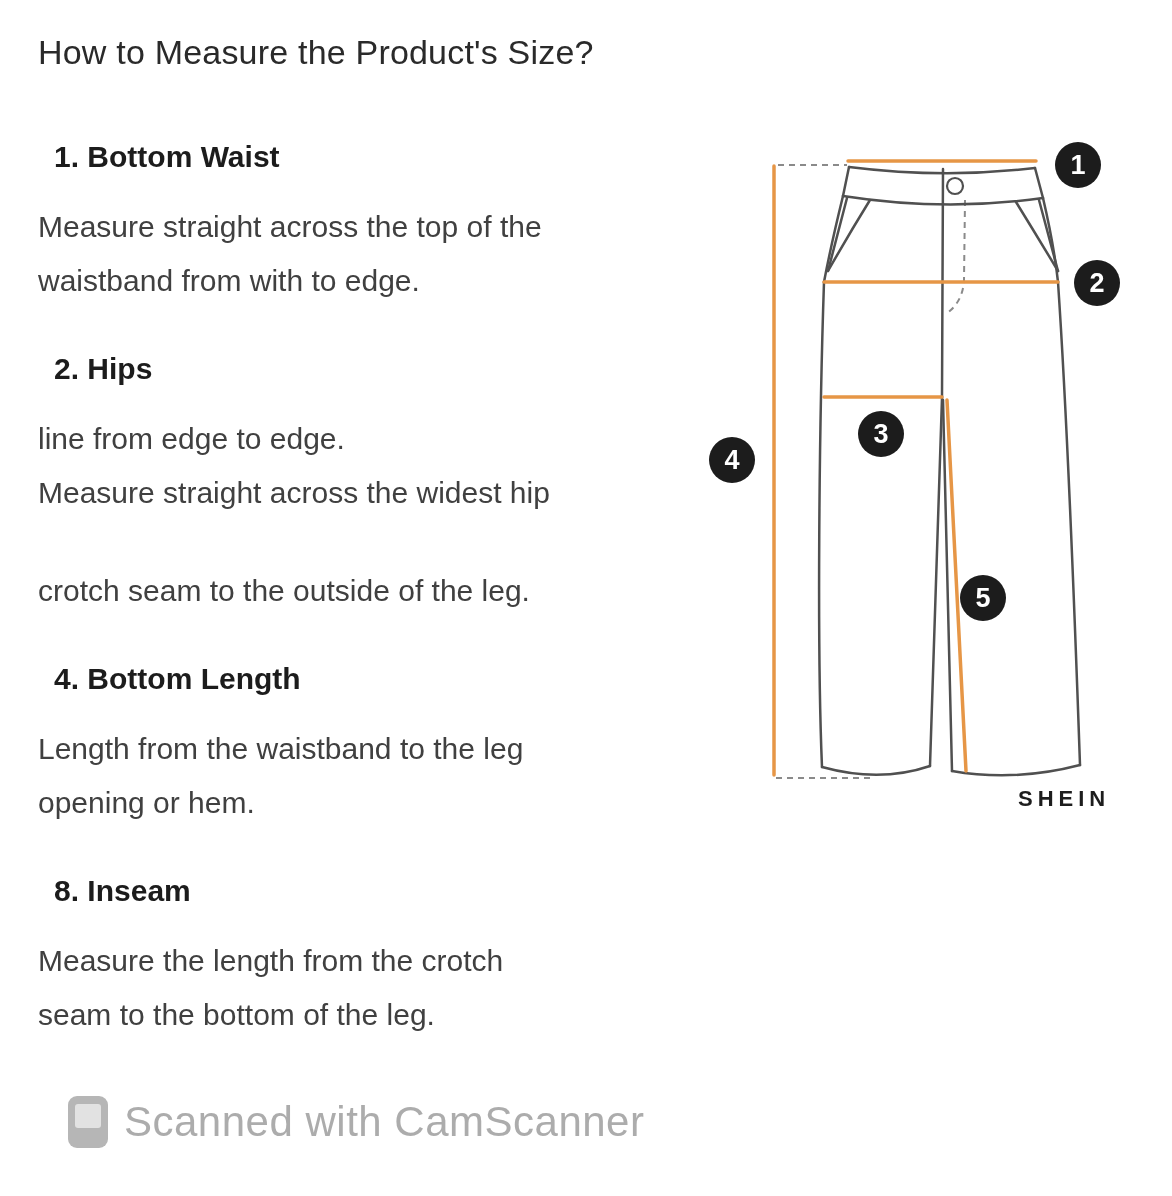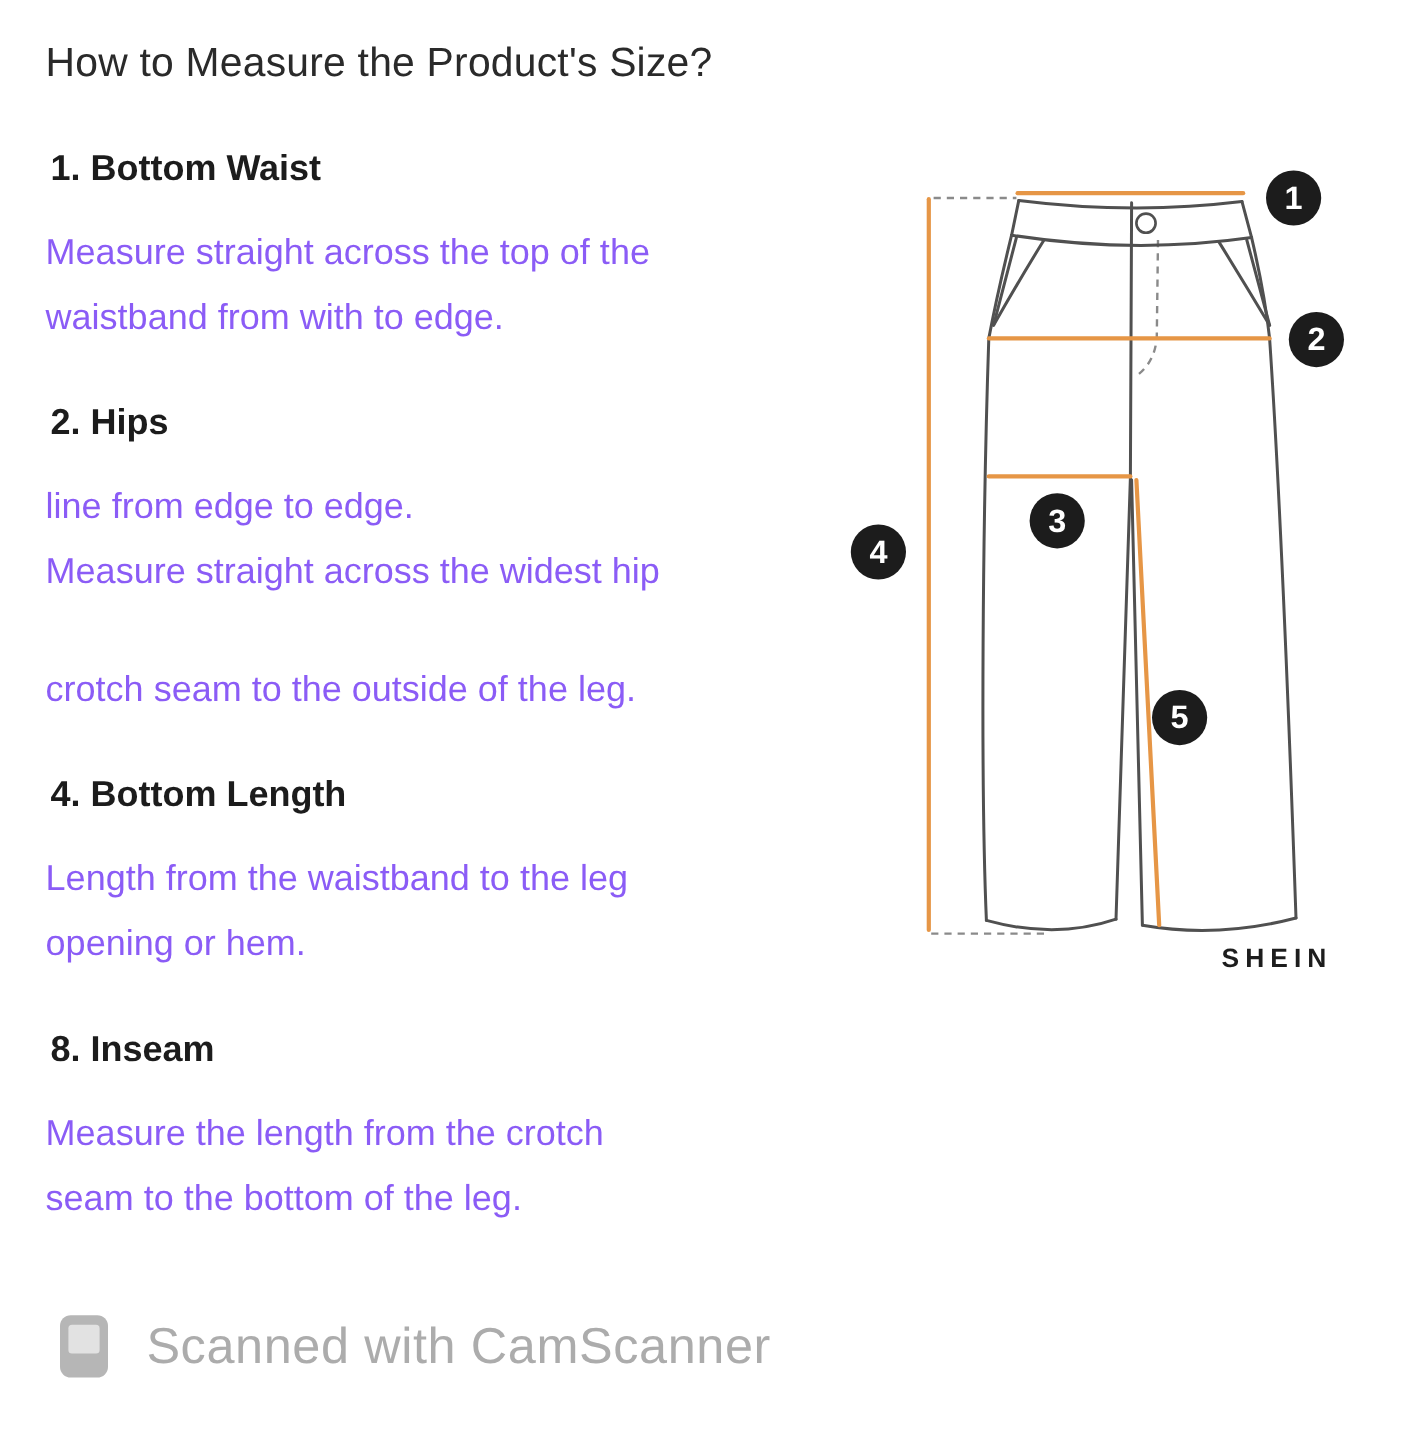--- a/index.html
+++ b/index.html
@@ -10,50 +10,50 @@
     position:relative;
     overflow:hidden;
     color:#2e2e2e;
   }
   .page{position:absolute;inset:0;}
   .content{
     position:absolute;left:38px;top:32px;width:660px;
   }
   .page-title{
     font-size:34px;font-weight:400;color:#2a2a2a;
-    margin:0 0 51px 0;line-height:1.2;letter-spacing:.2px;
+    margin:0 0 67px 0;line-height:1.2;letter-spacing:.2px;
   }
   .sec{margin:0 0 44px 0;}
   .sec-heading{
     font-size:30px;font-weight:700;color:#1c1c1c;
-    line-height:34px;margin:0 0 26px 4px;
+    line-height:34px;margin:0 0 26px 16px;
   }
   .sec-line{
-    font-size:30px;font-weight:400;color:#8b5cf6;
+    font-size:30px;font-weight:400;color:#404040;
     line-height:54px;white-space:nowrap;
   }
   
   .diagram-svg{position:absolute;left:700px;top:130px;}
   .ln-outline{fill:none;stroke:var(--outline,#505050);stroke-width:2.5;stroke-linecap:round;}
   .ln-dashed{fill:none;stroke:#8a8a8a;stroke-width:2;stroke-dasharray:6 5;stroke-linecap:butt;}
   .ln-orange{fill:none;stroke:var(--measure-line,#E69646);stroke-width:3.5;stroke-linecap:round;}
   .badge{
     position:absolute;width:46px;height:46px;border-radius:50%;
     background:var(--badge-bg,#1c1c1c);color:#ffffff;
     display:flex;align-items:center;justify-content:center;
     font-size:27px;font-weight:700;
   }
   .brand{
     position:absolute;left:1018px;top:786px;
     font-size:22px;font-weight:700;letter-spacing:5px;color:#1d1d1d;
   }
   
   .watermark{
-    position:absolute;left:50px;top:1096px;
-    display:flex;align-items:center;gap:32px;z-index:5;
+    position:absolute;left:68px;top:1096px;
+    display:flex;align-items:center;gap:16px;z-index:5;
   }
   .wm-icon{
     width:40px;height:52px;background:#b6b6b6;border-radius:9px;
     display:flex;align-items:flex-start;justify-content:center;padding-top:8px;
     box-sizing:border-box;
   }
   .wm-icon-inner{
     width:26px;height:24px;background:#e2e2e2;border-radius:3px;
   }
   .wm-text{

